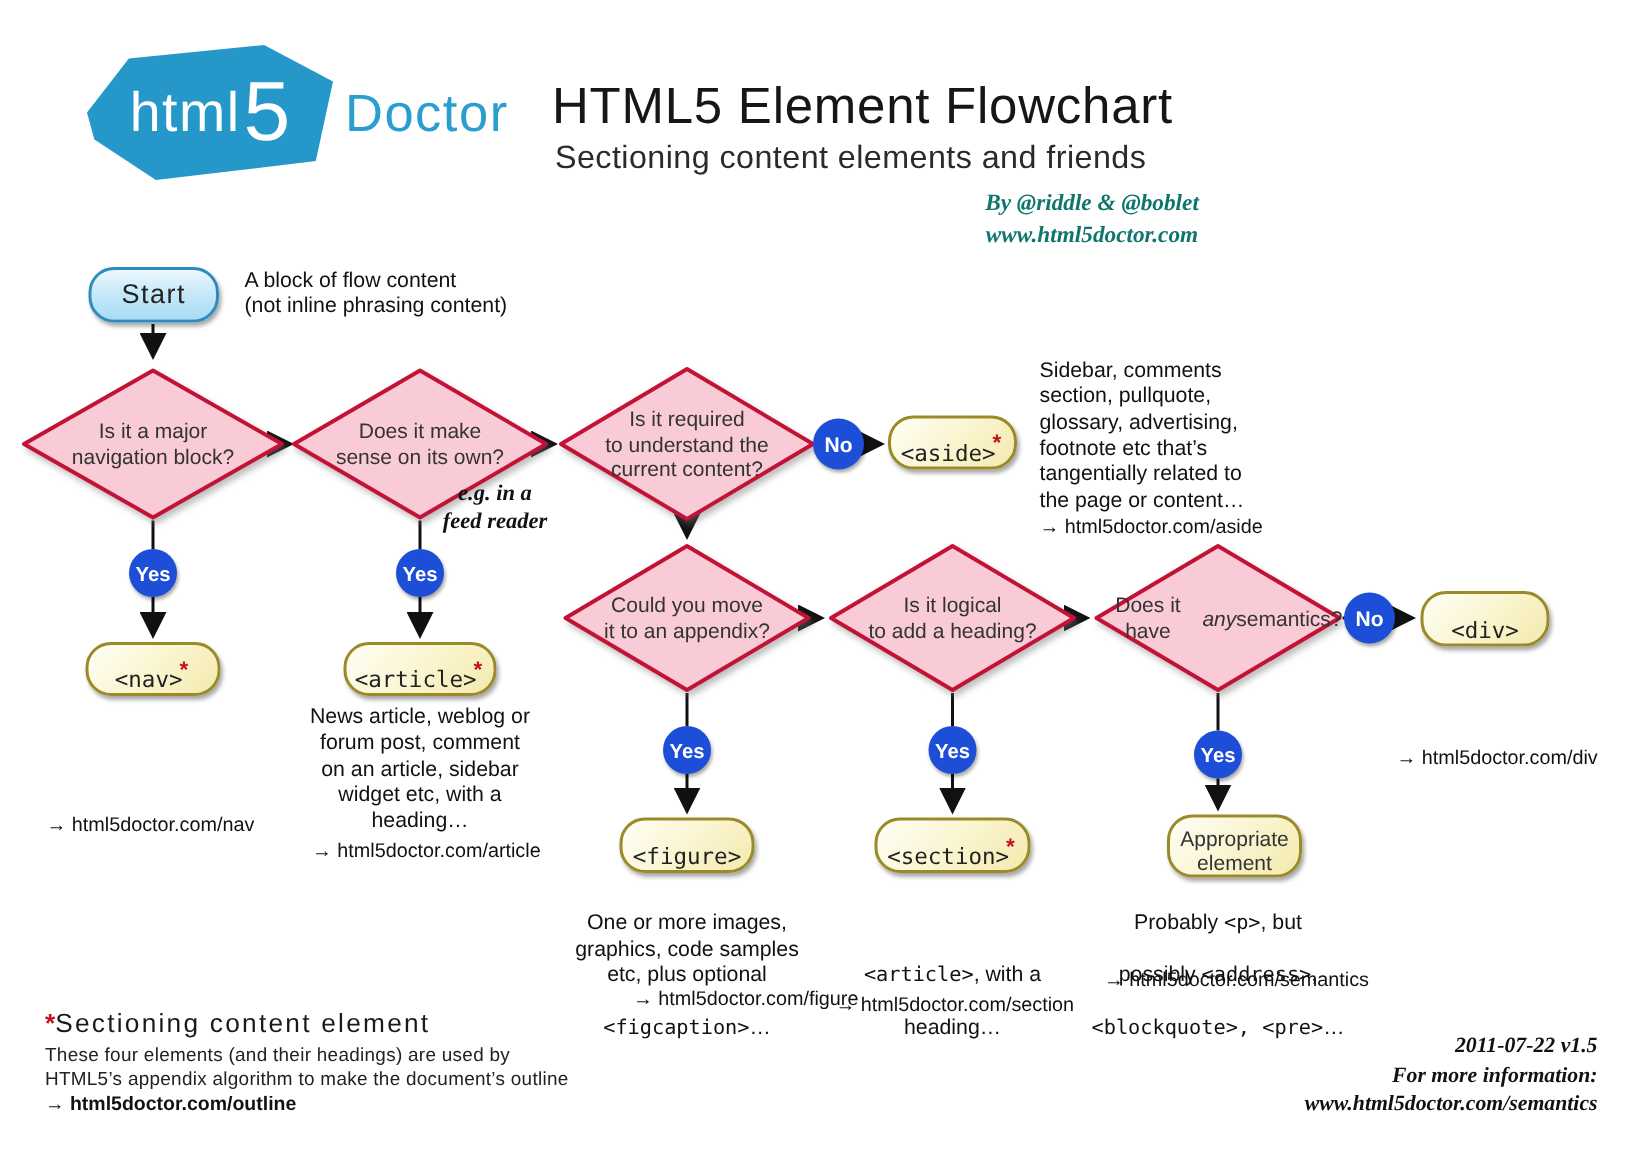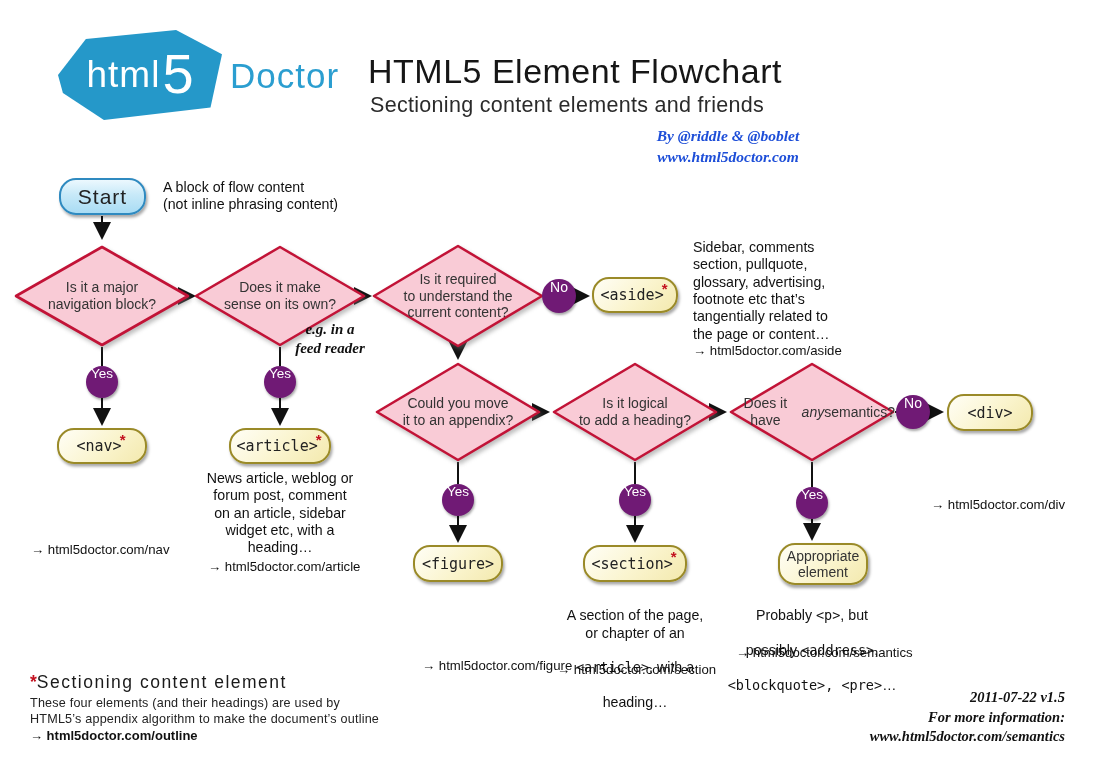--- a/index.html
+++ b/index.html
@@ -20,21 +20,21 @@
     color:#fff; font-weight:500;
   }
   .logo .lt-html { font-size:37px; letter-spacing:1px; }
   .logo .lt-5 { font-size:56px; font-weight:400; margin-left:2px; margin-top:-4px; }
   .brand { position:absolute; left:230px; top:56px; font-size:35px; color:#2b9ed0; letter-spacing:1px; }
   .title { position:absolute; left:368px; top:52px; font-size:34px; color:#161616; letter-spacing:0.5px; }
   .subtitle { position:absolute; left:370px; top:93px; font-size:21.5px; color:#2b2b2b; letter-spacing:0.3px; }
   .byline {
     position:absolute; left:600px; top:126px; width:256px; text-align:center;
     font-family:"Liberation Serif", serif; font-style:italic; font-weight:bold;
-    font-size:15.5px; line-height:1.35; color:#1d4ed8;
+    font-size:15.5px; line-height:1.35; color:#0f766e;
   }
 
   
   .arrows { position:absolute; left:0; top:0; width:1095px; height:775px; pointer-events:none; }
 
   .diamond { position:absolute; }
   .diamond svg { position:absolute; inset:0; overflow:visible;
     filter:drop-shadow(2px 3px 2px rgba(110,110,110,0.45)); }
   .diamond polygon { fill:#f9cbd6; stroke:#c21337; stroke-width:2.6; stroke-linejoin:round; }
   .dtext {
@@ -42,33 +42,34 @@
     text-align:center; font-size:14px; line-height:1.18; color:#333; white-space:pre-line;
   }
   .dtext .it { font-style:italic; }
 
   .pill {
     position:absolute; border-radius:17px; display:flex; align-items:center; justify-content:center;
     text-align:center; box-shadow:1.5px 2.5px 3px rgba(0,0,0,0.35);
   }
   .pill.start {
     background:linear-gradient(to bottom, #ecf8fe 0%, #c7e9f8 45%, #a9dcf4 100%);
-    border:2.5px solid #2f8ac0; font-size:21px; color:#222; letter-spacing:1px;
+    border:2.5px solid #2f8ac0; font-size:18px; color:#222; letter-spacing:1px;
   }
   .pill.yellow {
     background:linear-gradient(135deg, #fffef6 0%, #faf4cd 55%, #f3e9ae 100%);
     border:2.5px solid #9a8a28;
+    align-items:flex-end;
   }
   .pill .code { font-family:"DejaVu Sans Mono", monospace; font-size:15px; color:#222; }
   .pill .ast { color:#c3111f; font-weight:bold; font-size:15px; position:relative; top:-7px; left:-2px; }
   .pill .plain { font-size:14px; color:#333; line-height:1.15; white-space:pre-line; }
 
   .circle {
-    position:absolute; border-radius:50%; background:#701a75; color:#fff;
-    display:flex; justify-content:center; font-weight:normal;
+    position:absolute; border-radius:50%; background:#1d4ed8; color:#fff;
+    display:flex; align-items:center; justify-content:center; font-weight:bold;
     box-shadow:1px 2px 2.5px rgba(0,0,0,0.35);
   }
   .circle.yes { width:32px; height:32px; font-size:13.5px; }
   .circle.no  { width:34px; height:34px; font-size:14px; }
 
   
   .desc {
     position:absolute; font-size:14.2px; line-height:1.22; color:#111; white-space:pre-line;
   }
   .desc.center { text-align:center; }
@@ -248,29 +249,34 @@
   <div class="circle yes" style="left:619px;top:484px;">
     <span>Yes</span>
   </div>
   <div class="circle yes" style="left:796px;top:487px;">
     <span>Yes</span>
   </div>
 
   <div class="pill yellow" style="left:413px;top:545px;width:90px;height:37px;">
     <span class="code">&lt;figure&gt;</span>
   </div>
+  <div class="desc center" style="left:361px;top:590px;width:194px;">
+    <span>One or more images,
+graphics, code samples
+etc, plus optional</span><br>
+    <span class="mono">&lt;figcaption&gt;</span><span>…</span>
+  </div>
   <div class="link" style="left:389px;top:658px;margin-left:33px;">→ html5doctor.com/figure</div>
 
   <div class="pill yellow" style="left:583px;top:545px;width:104px;height:37px;">
     <span class="code">&lt;section&gt;</span>
       <span class="ast">*</span>
   </div>
   <div class="desc center" style="left:548px;top:590px;width:174px;">
-    <span>A section of the page,
-or chapter of an</span><br>
+    <br>
     <span class="mono">&lt;article&gt;</span><span>, with a</span><br>
     <span>heading…</span>
   </div>
   <div class="link" style="left:557px;top:662px;">→ html5doctor.com/section</div>
 
   <div class="pill yellow" style="left:767px;top:543px;width:90px;height:42px;margin-left:11px;">
     <span class="plain">Appropriate
 element</span>
   </div>
   <div class="desc center" style="left:727px;top:590px;width:170px;">

